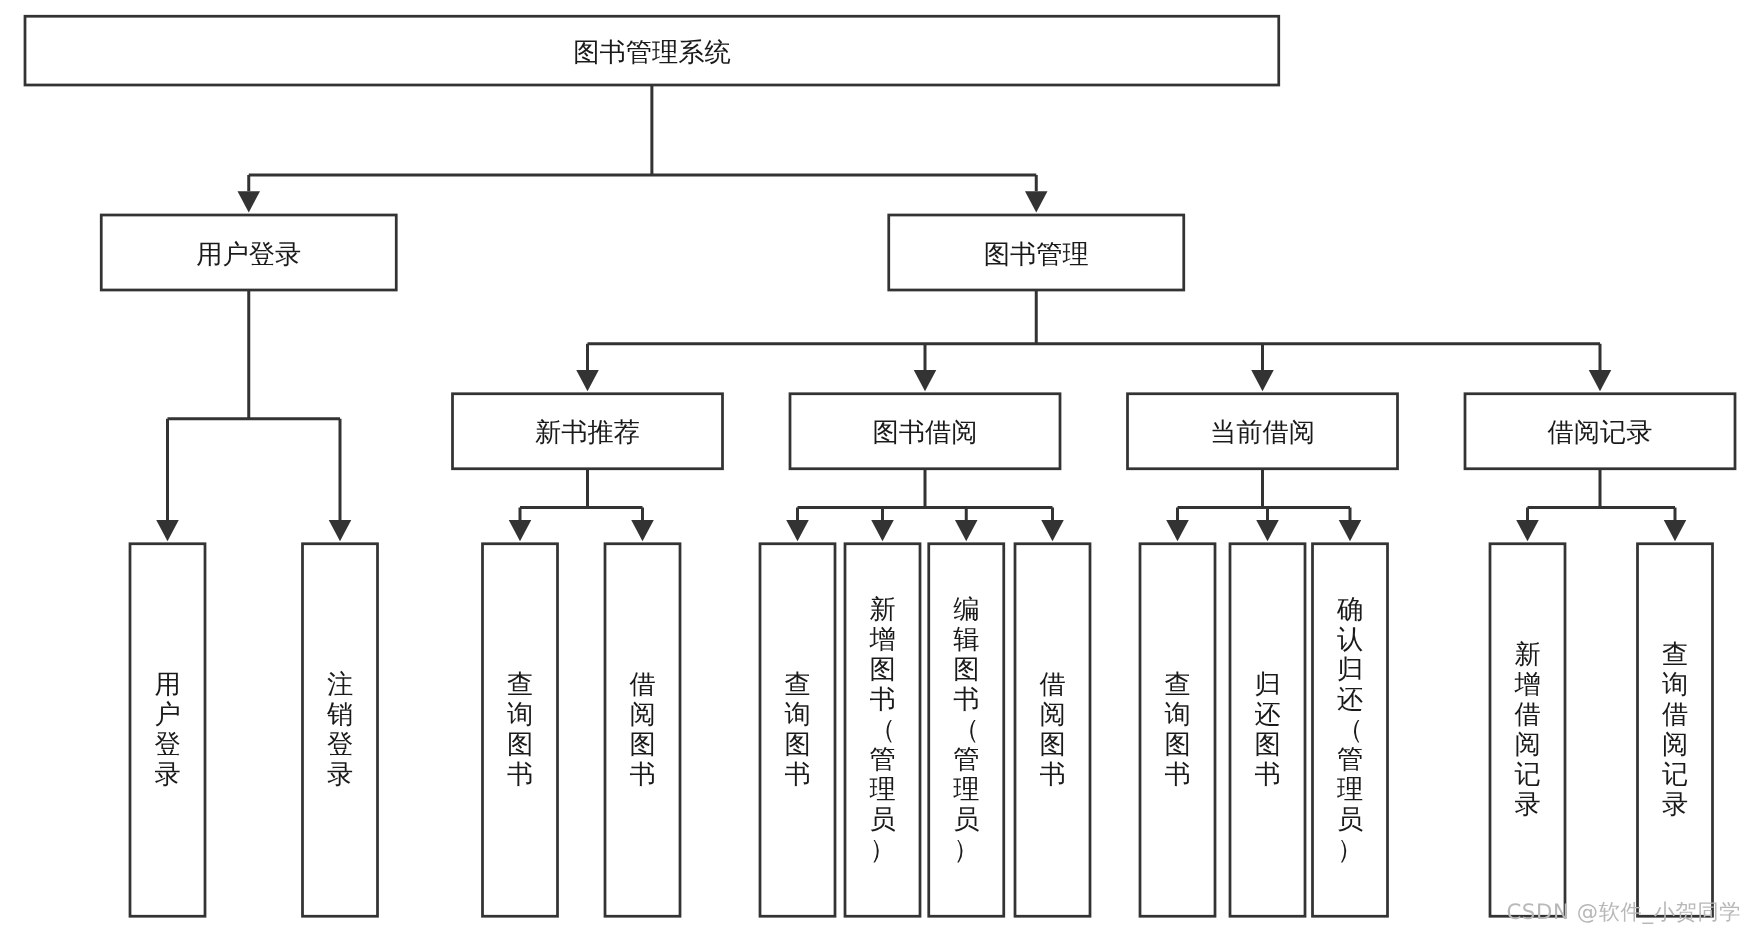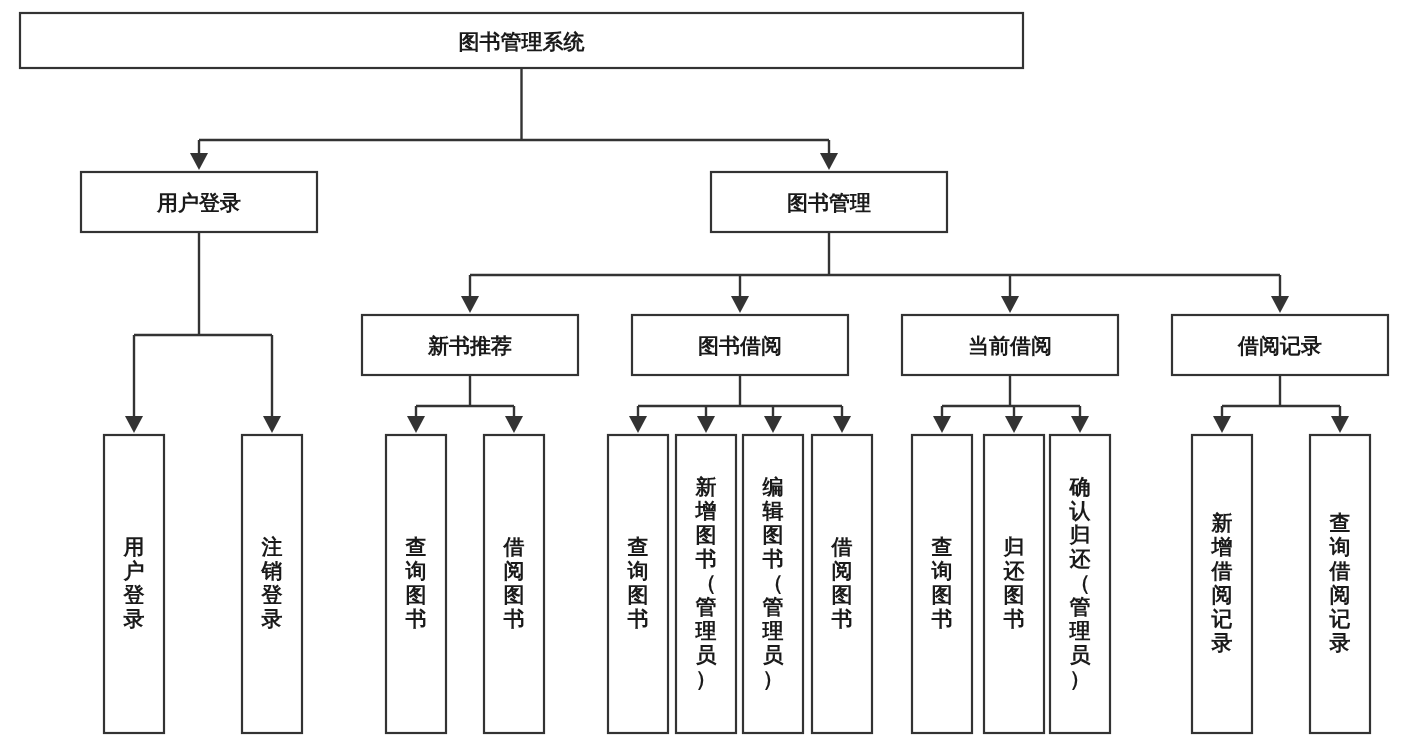--- a/index.html
+++ b/index.html
@@ -11,21 +11,20 @@
     width: 1405px;
     height: 747px;
     font-family: "DejaVu Sans", "Liberation Sans", sans-serif;
     overflow: hidden;
     position: relative;
   }
   #diagram-root {
     position: relative;
     width: 1405px;
     height: 747px;
-    font-weight: bold;
   }
   svg#tree-svg {
     position: absolute;
     top: 0;
     left: 0;
     width: 1405px;
     height: 747px;
   }
   .node-box {
     fill: #ffffff;
@@ -202,13 +201,14 @@
         <g>
           <rect class="node-box" x="1192" y="435" width="60" height="298"></rect>
           <text class="node-label-v" x="1222" y="530"><tspan x="1222" dy="0">新</tspan><tspan x="1222" dy="24">增</tspan><tspan x="1222" dy="24">借</tspan><tspan x="1222" dy="24">阅</tspan><tspan x="1222" dy="24">记</tspan><tspan x="1222" dy="24">录</tspan></text>
         </g>
         <g>
           <rect class="node-box" x="1310" y="435" width="60" height="298"></rect>
           <text class="node-label-v" x="1340" y="530"><tspan x="1340" dy="0">查</tspan><tspan x="1340" dy="24">询</tspan><tspan x="1340" dy="24">借</tspan><tspan x="1340" dy="24">阅</tspan><tspan x="1340" dy="24">记</tspan><tspan x="1340" dy="24">录</tspan></text>
         </g>
       </g>
   </svg>
+  <div class="watermark-text">CSDN @软件_小贺同学</div>
 </div>
 
 </body></html>

